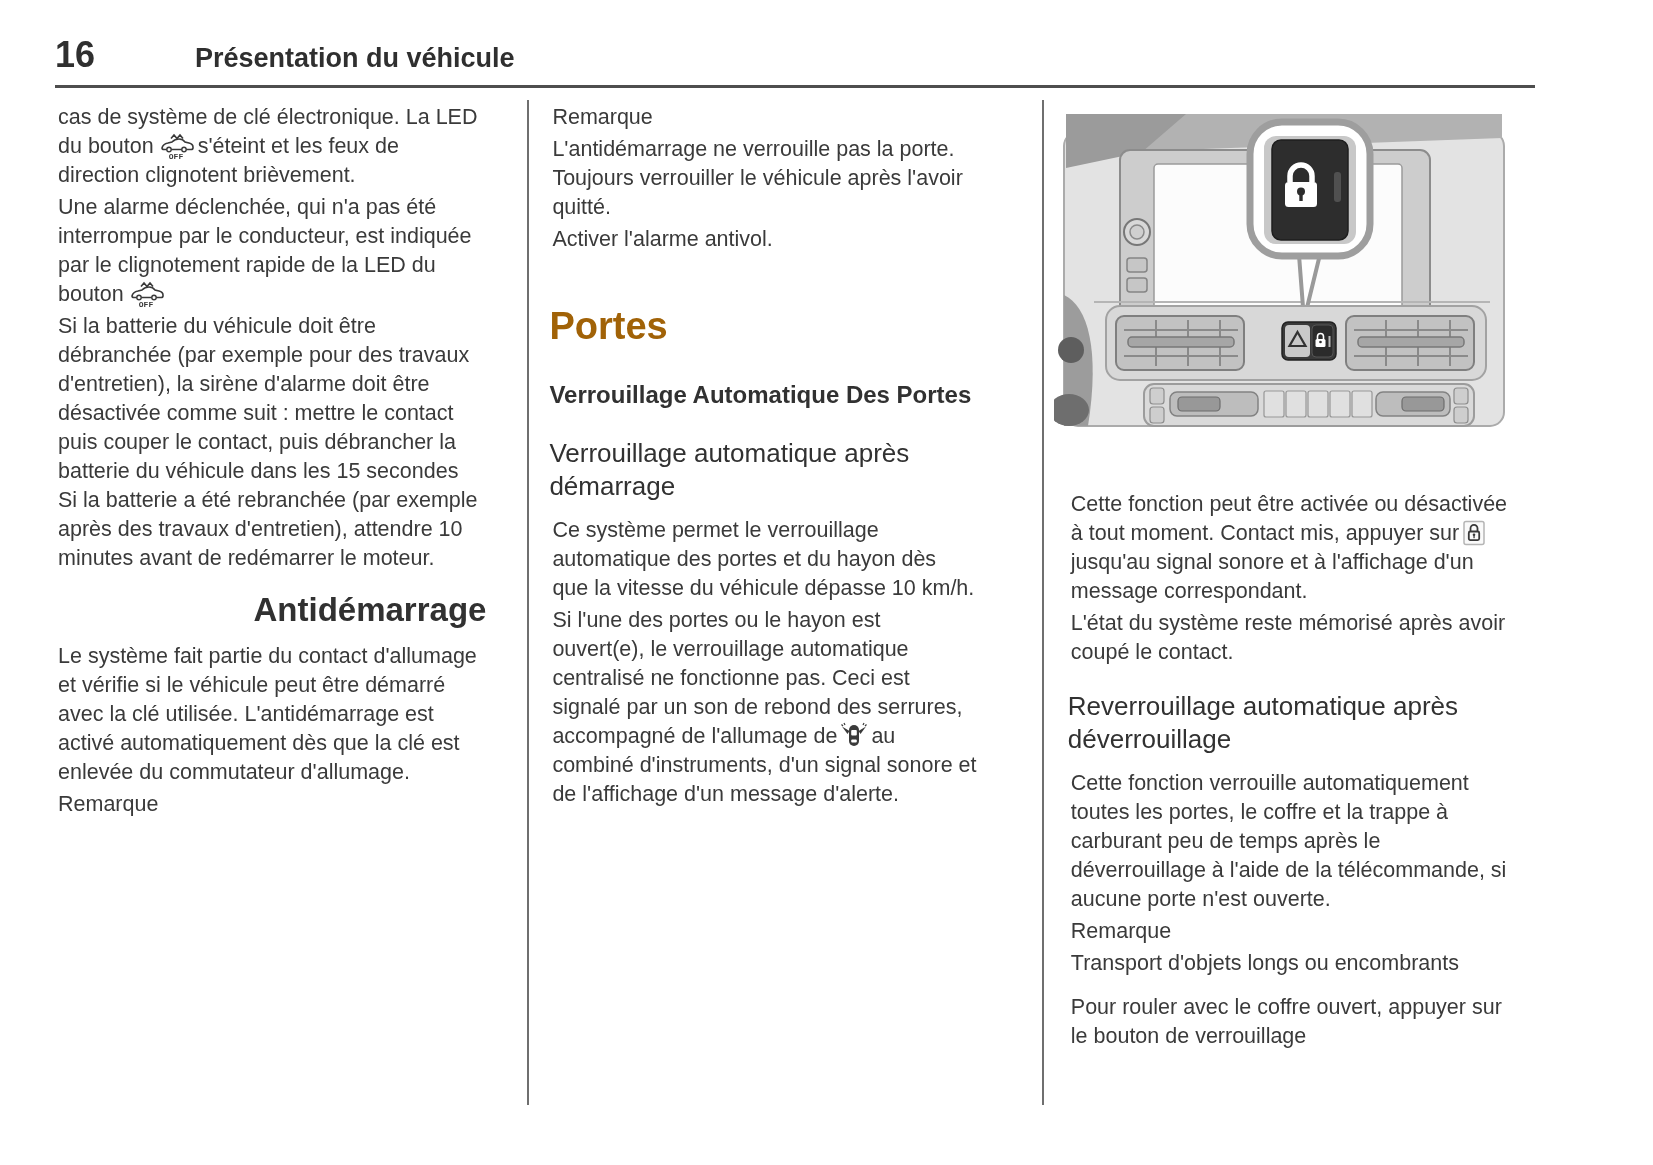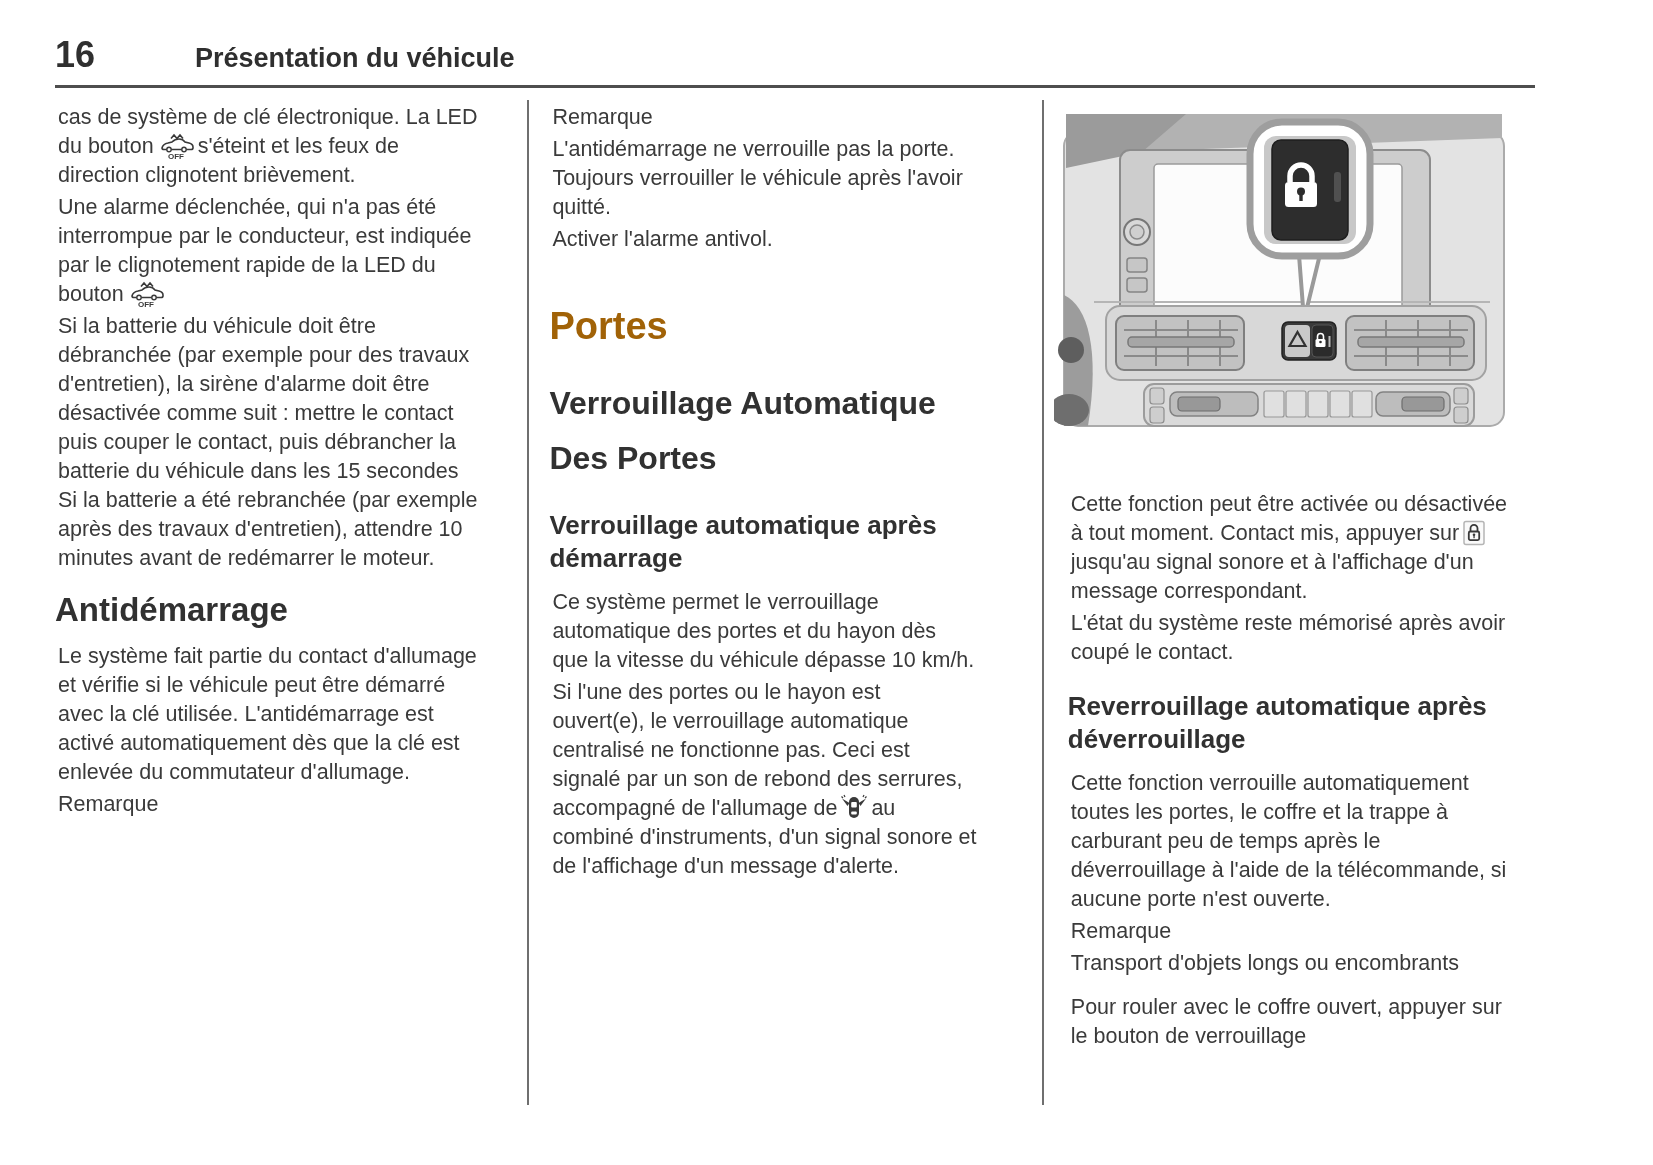--- a/index.html
+++ b/index.html
@@ -43,35 +43,37 @@
     flex:0 0 auto;
   }
   .b { font-size:21.5px; line-height:29px; }
   .lg { margin:3px; }                 
   .gap { margin-top:15px; }
   .h-big {                          
     font-size:38px; line-height:44px; font-weight:bold; color:#a16207;
     margin:50px 0 0 0;
   }
   .h-sec {                          
-    font-size:32px; line-height:55px; font-weight:bold; color:#313131;
+    font-size:24px; line-height:38px; font-weight:bold; color:#313131;
     margin:28px 0 0 0;
   }
   .h-mid {                          
     font-size:33px; line-height:40px; font-weight:bold; color:#313131;
     margin:17px 0 12px 0;
+    text-align:right;
   }
   .h-sub {                          
-    font-size:26px; line-height:33px; font-weight:bold; color:#313131;
+    font-size:26px; line-height:33px; font-weight:normal; color:#313131;
     margin:23px 0 13px 0;
   }
   .icon-inline {
     display:inline-block;
     vertical-align:-6px;
     margin:0 4px;
+    font-family:Liberation Mono, monospace;
   }
   .icon-inline svg { display:block; }
   .illus {
     margin:10px 0 60px -14px;
     width:460px; height:320px;
   }
   .col3-text { width:452px; }
 </style>
 </head>
 <body>

